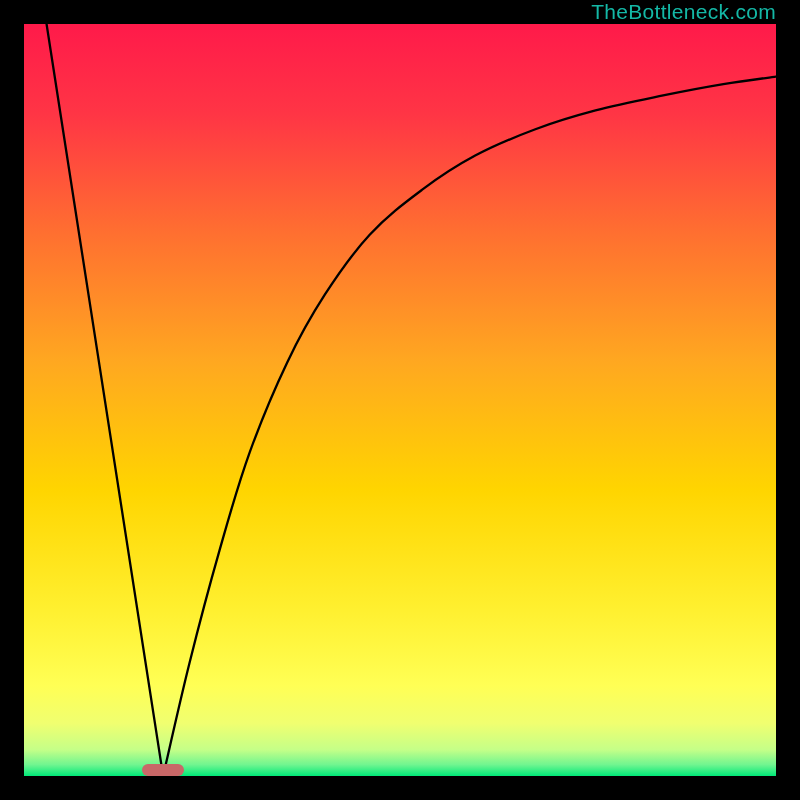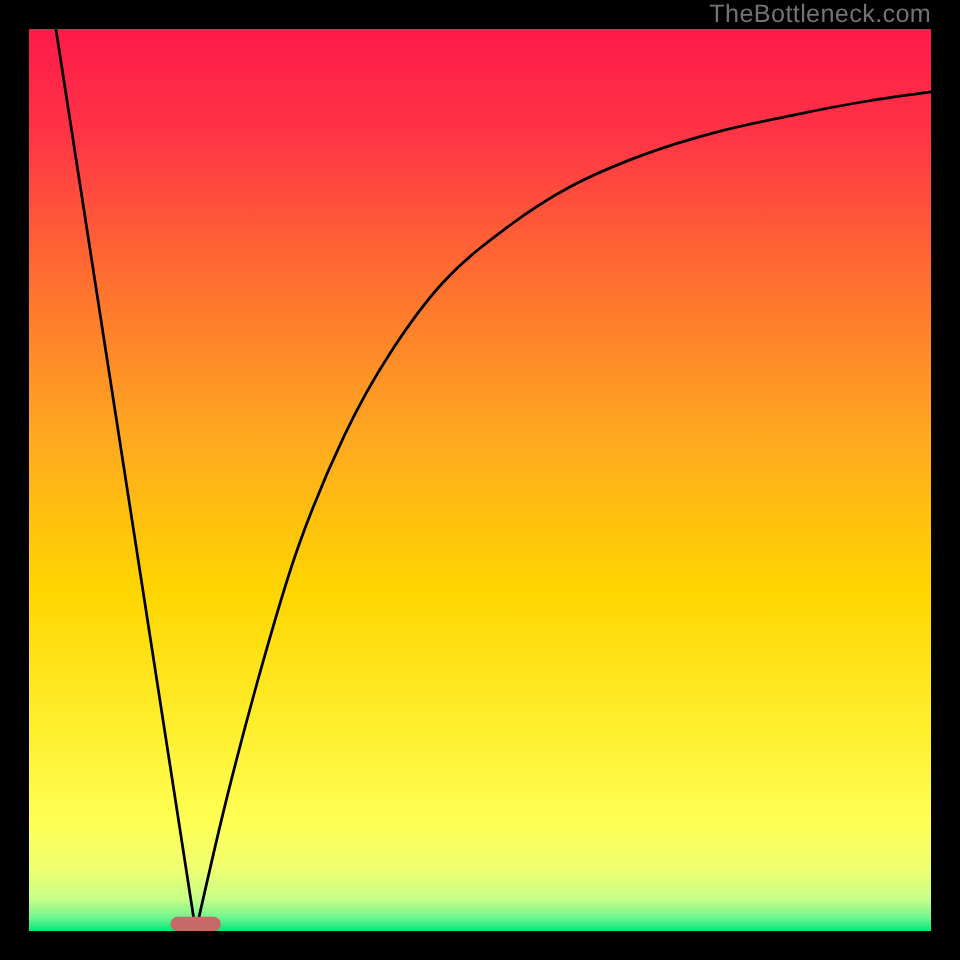--- a/index.html
+++ b/index.html
@@ -24,21 +24,21 @@
     }
     .gradient-bg {
       width: 100%;
       height: 100%;
       position: absolute;
     }
     .watermark {
       position: absolute;
       top: 0px;
       right: 24px;
-      color: #737373;
+      color: #14b8a6;
       font-size: 21px;
       font-weight: 500;
       z-index: 10;
       letter-spacing: 0.3px;
     }
     .chart-svg {
       position: absolute;
       top: 0;
       left: 0;
       width: 100%;

